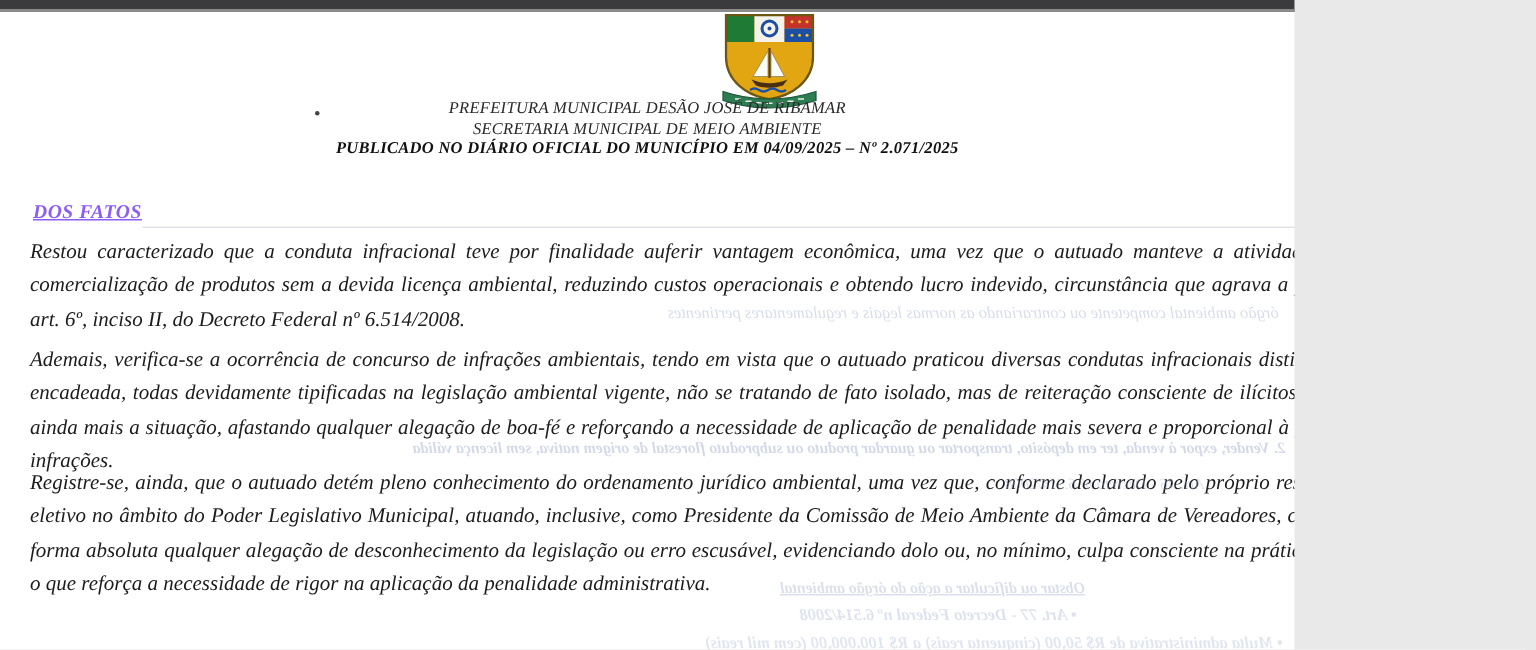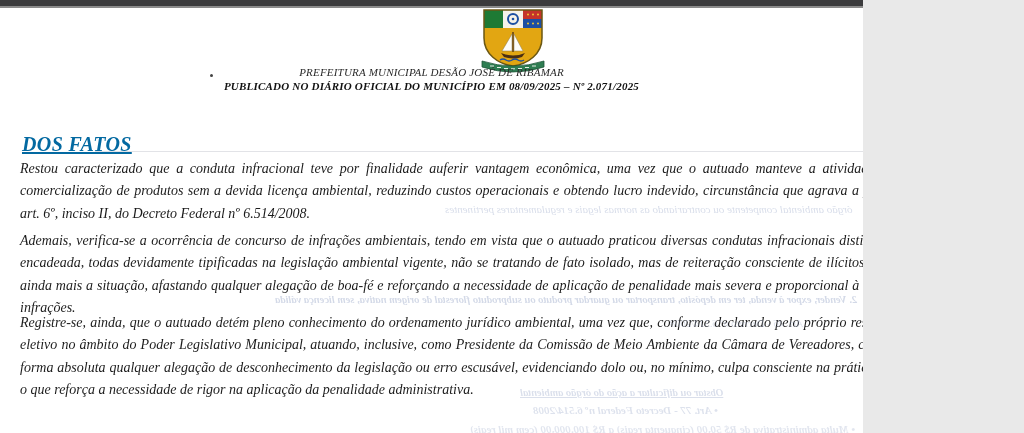--- a/index.html
+++ b/index.html
@@ -16,21 +16,21 @@
     background:#3b3b3d;border-bottom:2px solid #8b8b8b;
   }
   .crest{position:absolute;left:476px;top:8px;width:74px;height:66px;}
   .header-block{
     position:absolute;left:0;right:0;top:66px;text-align:center;
     font-size:11px;line-height:13.5px;color:#2a2a2a;letter-spacing:0.2px;
   }
   .header-block .bold{font-weight:bold;color:#111;}
   .section-heading{
     position:absolute;left:22px;top:133px;
-    font-size:20px;font-weight:bold;color:#0369a1;
+    font-size:13px;font-weight:bold;color:#8b5cf6;
     text-decoration:underline;letter-spacing:0.4px;
   }
   .faint-rule{
     position:absolute;left:95px;top:151px;width:915px;height:1px;
     background:rgba(150,155,170,0.28);
   }
   .para{
     position:absolute;left:20px;width:994px;
     text-align:justify;
     font-size:14px;line-height:22.4px;color:#1c1c1c;
@@ -89,21 +89,22 @@
     <path d="M24 52 q3 -2 6 0 q3 2 6 0 q3 -2 6 0 q3 2 6 0" stroke="#1c4fa3" fill="none" stroke-width="1.5"></path>
 
     <path d="M8 2 H66 V30 C66 46 52 56 37 58 C22 56 8 46 8 30 Z" fill="none" stroke="#6b5713" stroke-width="1.5"></path>
 
     <path d="M6 53 Q37 63 68 53 L68 59 Q37 69 6 59 Z" fill="#2e7d52" stroke="#1d5437" stroke-width="0.8"></path>
     <path d="M14 58 h4 M21 59.5 h4 M28 60.5 h4 M35 60.8 h4 M42 60.5 h4 M49 59.5 h4 M56 58 h4" stroke="#e8f0e8" stroke-width="1"></path>
   </svg>
 
   <div class="header-block">
     <div>PREFEITURA MUNICIPAL DESÃO JOSÉ DE RIBAMAR</div>
-    <div class="bold">PUBLICADO NO DIÁRIO OFICIAL DO MUNICÍPIO EM 08/09/2025 – Nº 2.071/2025</div>
+    <div>SECRETARIA MUNICIPAL DE MEIO AMBIENTE</div>
+    <div class="bold">PUBLICADO NO DIÁRIO OFICIAL DO MUNICÍPIO EM 04/09/2025 – Nº 2.071/2025</div>
   </div>
 
   <div class="section-heading">DOS FATOS</div>
   <div class="faint-rule"></div>
 
   <div class="para p1">Restou caracterizado que a conduta infracional teve por finalidade auferir vantagem econômica, uma vez que o autuado manteve a atividade em funcionamento e a comercialização de produtos sem a devida licença ambiental, reduzindo custos operacionais e obtendo lucro indevido, circunstância que agrava a penalidade, nos termos do art. 6º, inciso II, do Decreto Federal nº 6.514/2008.</div>
   <div class="para p2">Ademais, verifica-se a ocorrência de concurso de infrações ambientais, tendo em vista que o autuado praticou diversas condutas infracionais distintas, de forma sucessiva e encadeada, todas devidamente tipificadas na legislação ambiental vigente, não se tratando de fato isolado, mas de reiteração consciente de ilícitos ambientais, o que agrava ainda mais a situação, afastando qualquer alegação de boa-fé e reforçando a necessidade de aplicação de penalidade mais severa e proporcional à gravidade do conjunto das infrações.</div>
   <div class="para p3">Registre-se, ainda, que o autuado detém pleno conhecimento do ordenamento jurídico ambiental, uma vez que, conforme declarado pelo próprio responsável, exerce mandato eletivo no âmbito do Poder Legislativo Municipal, atuando, inclusive, como Presidente da Comissão de Meio Ambiente da Câmara de Vereadores, circunstância que afasta de forma absoluta qualquer alegação de desconhecimento da legislação ou erro escusável, evidenciando dolo ou, no mínimo, culpa consciente na prática das infrações apuradas, o que reforça a necessidade de rigor na aplicação da penalidade administrativa.</div>
 
   <div class="ghost g0">órgão ambiental competente ou contrariando as normas legais e regulamentares pertinentes</div>

